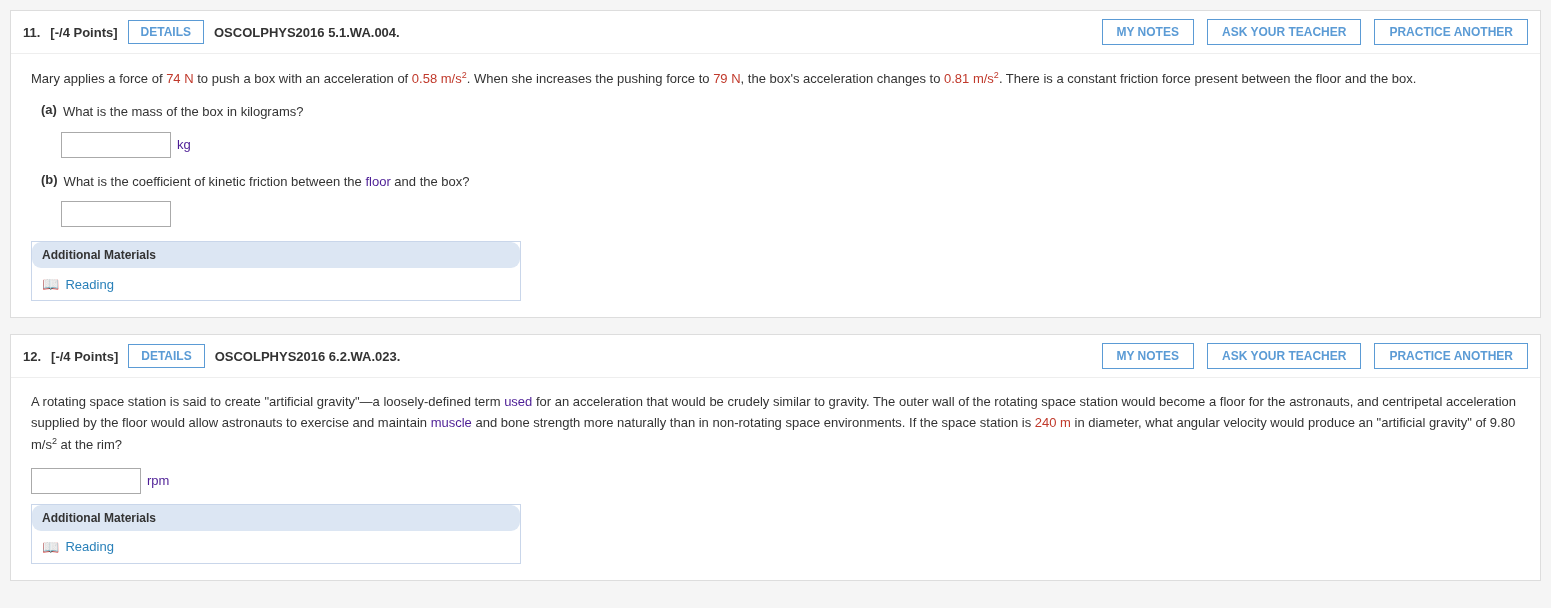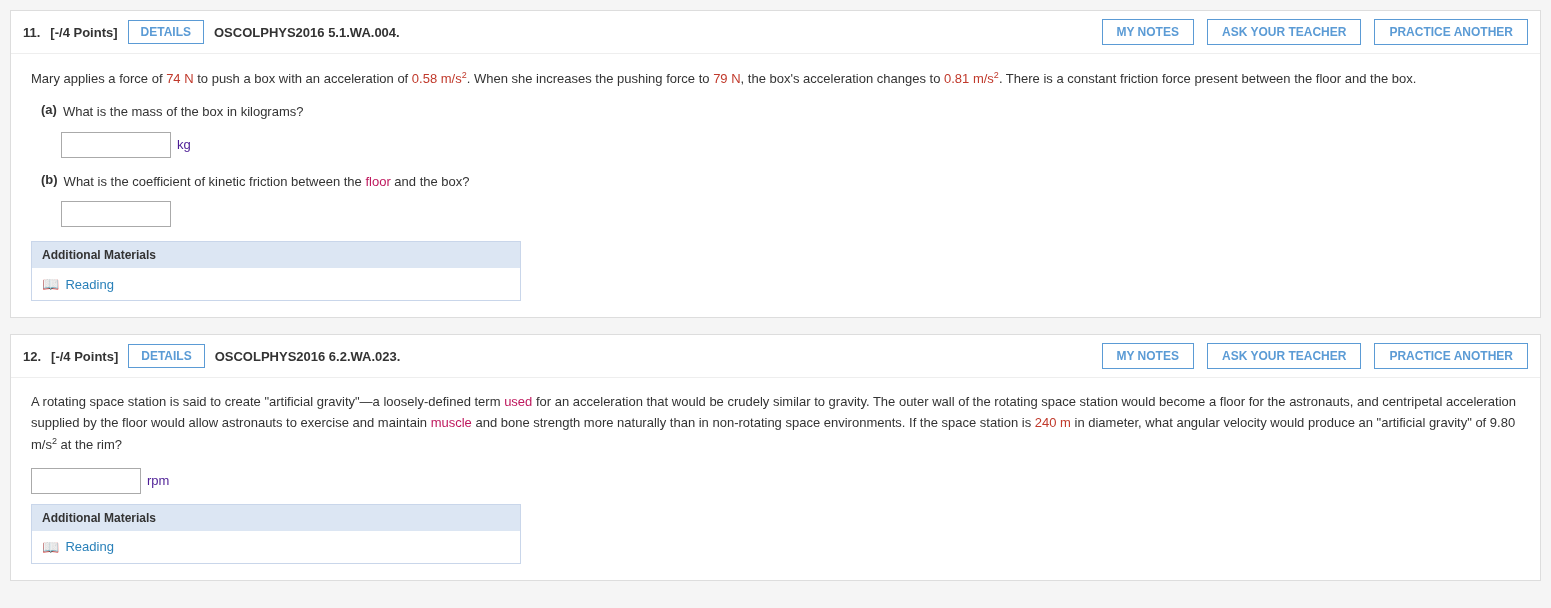--- a/index.html
+++ b/index.html
@@ -67,21 +67,21 @@
     .question-body {
       padding: 14px 20px 16px 20px;
     }
     .question-text {
       font-size: 13px;
       color: #333;
       line-height: 1.6;
       margin-bottom: 12px;
     }
     .highlight-red { color: #c0392b; }
-    .highlight-blue { color: #be185d; }
+    .highlight-blue { color: #4c1d95; }
     sup { font-size: 9px; }
     .part-label {
       font-weight: bold;
       margin-right: 6px;
     }
     .part-row {
       display: flex;
       align-items: flex-start;
       margin-bottom: 10px;
       padding-left: 10px;
@@ -113,20 +113,21 @@
       border: 1px solid #c9d6ea;
       margin-top: 8px;
       width: 490px;
     }
     .additional-materials-header {
       background: #dce6f3;
       padding: 6px 10px;
       font-size: 12px;
       font-weight: bold;
       color: #333;
+      border-radius: 9px;
     }
     .additional-materials-body {
       background: #fff;
       padding: 8px 10px;
     }
     .reading-link {
       display: flex;
       align-items: center;
       gap: 6px;
       color: #2980b9;

